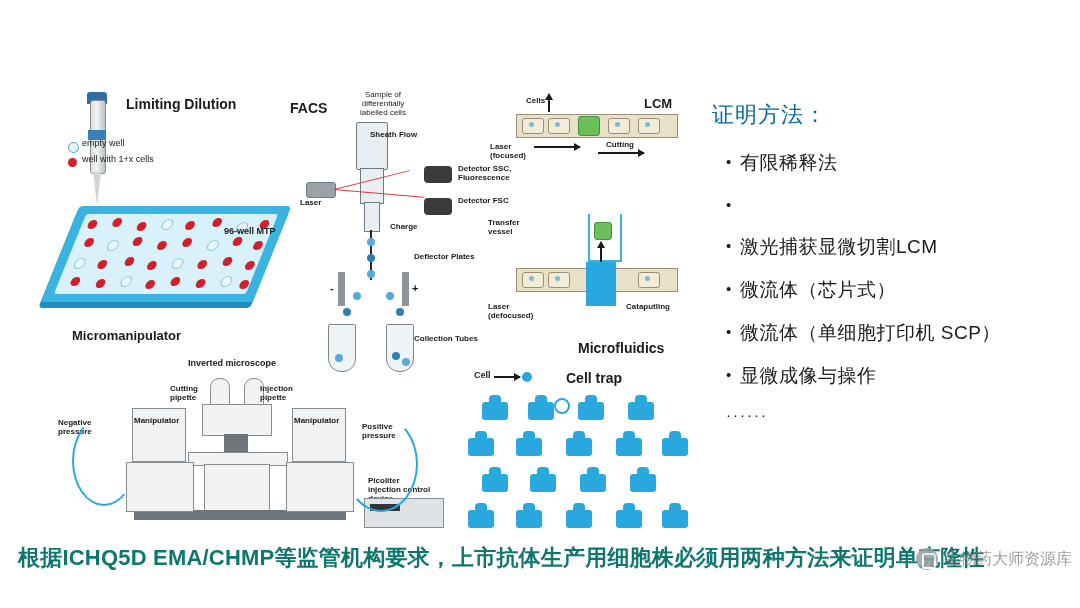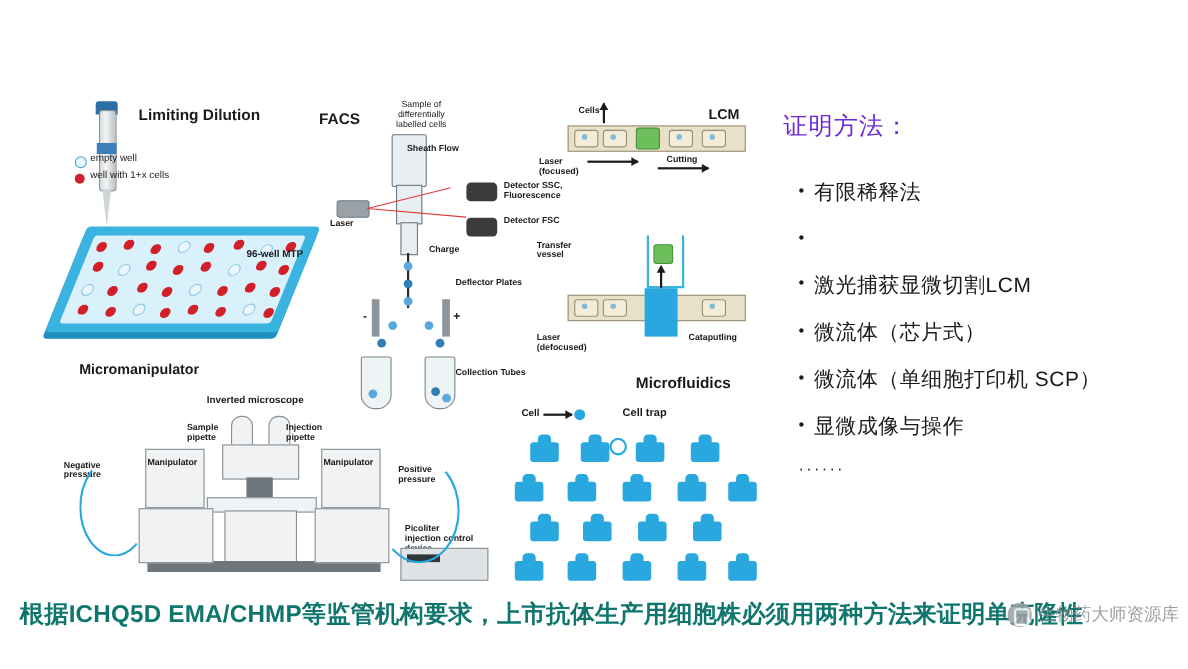--- a/index.html
+++ b/index.html
@@ -276,22 +276,22 @@
   }
 
   
   .right-col {
     position: absolute;
     left: 712px; top: 100px;
     width: 350px;
   }
   .rc-title {
     font-size: 22px;
-    color: #6d28d9;
-    margin-bottom: 32px;
+    color: #0369a1;
+    margin-bottom: 20px;
     letter-spacing: 1px;
   }
   .bullet {
     display: flex;
     align-items: flex-start;
     font-size: 19px;
     color: #1a1a1a;
     margin: 0 0 17px 14px;
     letter-spacing: 0.5px;
   }
@@ -496,36 +496,36 @@
     <div class="mm-box" style="left:172px; top:292px; width:18px; height:26px; border-radius:9px 9px 0 0;"></div>
     <div class="mm-box" style="left:206px; top:292px; width:18px; height:26px; border-radius:9px 9px 0 0;"></div>
     <div class="mm-box" style="left:164px; top:318px; width:68px; height:30px;"></div>
     <div class="mm-dark" style="left:186px; top:348px; width:24px; height:18px;"></div>
     <div class="mm-box" style="left:150px; top:366px; width:98px; height:12px;"></div>
     <div class="mm-box" style="left:166px; top:378px; width:64px; height:48px;"></div>
     <div class="mm-dark" style="left:96px; top:424px; width:212px; height:10px;"></div>
     <div class="mm-box" style="left:88px; top:376px; width:66px; height:48px;"></div>
     <div class="mm-box" style="left:248px; top:376px; width:66px; height:48px;"></div>
 
-    <div class="fig-text" style="left:132px; top:298px; font-size:8px; font-weight:bold; white-space:normal; width:44px;">Sample pipette</div>
+    <div class="fig-text" style="left:132px; top:298px; font-size:8px; font-weight:bold; white-space:normal; width:44px;">Cutting pipette</div>
     <div class="fig-text" style="left:222px; top:298px; font-size:8px; font-weight:bold; white-space:normal; width:44px;">Injection pipette</div>
     <div class="fig-text" style="left:20px; top:332px; font-size:8px; font-weight:bold; white-space:normal; width:46px;">Negative pressure</div>
     <div class="fig-text" style="left:96px; top:330px; font-size:8px; font-weight:bold;">Manipulator</div>
     <div class="fig-text" style="left:256px; top:330px; font-size:8px; font-weight:bold;">Manipulator</div>
     <div class="fig-text" style="left:324px; top:336px; font-size:8px; font-weight:bold; white-space:normal; width:44px;">Positive pressure</div>
     <div class="fig-text" style="left:330px; top:390px; font-size:8px; font-weight:bold; white-space:normal; width:66px;">Picoliter injection control device</div>
     <div class="mm-box" style="left:326px; top:412px; width:78px; height:28px; background:#dfe3e6;"></div>
     <div class="mm-dark" style="left:332px; top:418px; width:30px; height:7px; background:#2f3538;"></div>
 
     <div class="mm-curve" style="left:34px; top:330px; width:60px; height:86px; border-color:#29a8e0; border-right-color:transparent; border-top-color:transparent;"></div>
     <div class="mm-curve" style="left:306px; top:330px; width:70px; height:92px; border-color:#29a8e0; border-left-color:transparent; border-top-color:transparent;"></div>
 
     <div class="fig-label" style="left:540px; top:254px; font-size:14px;">Microfluidics</div>
     <div class="fig-text" style="left:436px; top:284px; font-size:9px; font-weight:bold;">Cell</div>
-    <div class="fig-text" style="left:528px; top:284px; font-size:10px; font-weight:bold;">Cell trap</div>
+    <div class="fig-text" style="left:528px; top:284px; font-size:14px; font-weight:bold;">Cell trap</div>
     <div class="cell-dot" style="left:484px; top:286px;"></div>
     <div class="arrow-h" style="left:456px; top:290px; width:26px; background:#1a1a1a;"></div>
 
     <div class="chip-trap" style="left:444px; top:316px;"></div>
     <div class="chip-trap" style="left:490px; top:316px;"></div>
     <div class="chip-trap" style="left:540px; top:316px;"></div>
     <div class="chip-trap" style="left:590px; top:316px;"></div>
     <div class="cell-ring" style="left:516px; top:312px;"></div>
 
     <div class="chip-trap" style="left:430px; top:352px;"></div>

